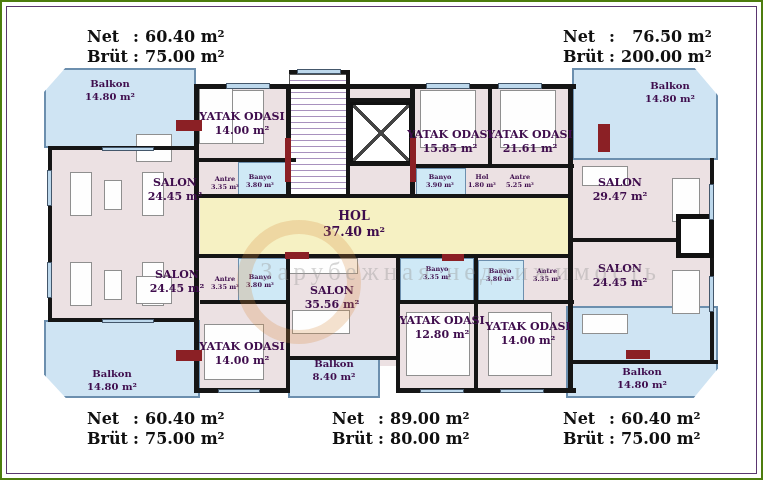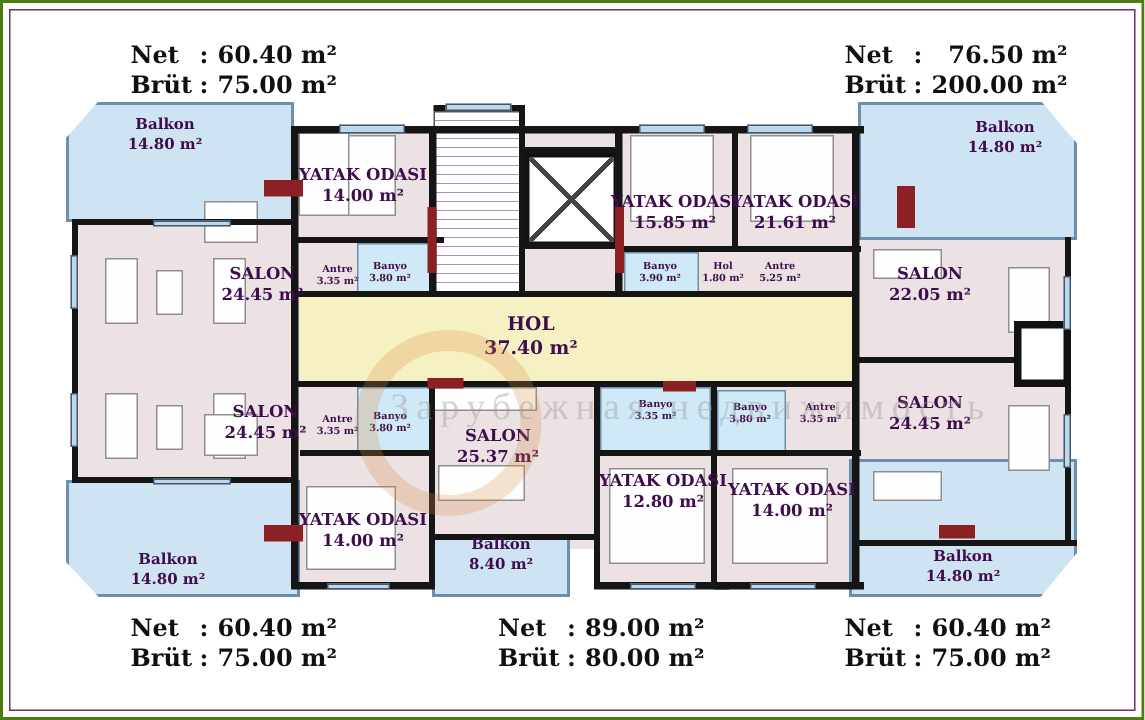--- a/index.html
+++ b/index.html
@@ -205,28 +205,28 @@
     <span class="rlabel lg" style="left:200px;top:48px;"><span>YATAK ODASI</span><br><span>14.00 m²</span></span>
     <span class="rlabel lg" style="left:133px;top:114px;"><span>SALON</span><br><span>24.45 m²</span></span>
     <span class="rlabel sm" style="left:183px;top:114px;"><span>Antre</span><br><span>3.35 m²</span></span>
     <span class="rlabel sm" style="left:218px;top:112px;"><span>Banyo</span><br><span>3.80 m²</span></span>
     <span class="rlabel holl" style="left:312px;top:146px;"><span>HOL</span><br><span>37.40 m²</span></span>
     <span class="rlabel lg" style="left:408px;top:66px;"><span>YATAK ODASI</span><br><span>15.85 m²</span></span>
     <span class="rlabel lg" style="left:488px;top:66px;"><span>YATAK ODASI</span><br><span>21.61 m²</span></span>
     <span class="rlabel sm" style="left:398px;top:112px;"><span>Banyo</span><br><span>3.90 m²</span></span>
     <span class="rlabel sm" style="left:440px;top:112px;"><span>Hol</span><br><span>1.80 m²</span></span>
     <span class="rlabel sm" style="left:478px;top:112px;"><span>Antre</span><br><span>5.25 m²</span></span>
-    <span class="rlabel lg" style="left:578px;top:114px;"><span>SALON</span><br><span>22.05 m²</span></span>
+    <span class="rlabel lg" style="left:578px;top:114px;"><span>SALON</span><br><span>29.47 m²</span></span>
     <span class="rlabel balk" style="left:628px;top:18px;"><span>Balkon</span><br><span>14.80 m²</span></span>
     <span class="rlabel lg" style="left:135px;top:206px;"><span>SALON</span><br><span>24.45 m²</span></span>
     <span class="rlabel sm" style="left:183px;top:214px;"><span>Antre</span><br><span>3.35 m²</span></span>
     <span class="rlabel sm" style="left:218px;top:212px;"><span>Banyo</span><br><span>3.80 m²</span></span>
     <span class="rlabel lg" style="left:200px;top:278px;"><span>YATAK ODASI</span><br><span>14.00 m²</span></span>
     <span class="rlabel balk" style="left:70px;top:306px;"><span>Balkon</span><br><span>14.80 m²</span></span>
-    <span class="rlabel lg" style="left:290px;top:222px;"><span>SALON</span><br><span>25.37 m²</span></span>
+    <span class="rlabel lg" style="left:290px;top:222px;"><span>SALON</span><br><span>35.56 m²</span></span>
     <span class="rlabel sm" style="left:395px;top:204px;"><span>Banyo</span><br><span>3.35 m²</span></span>
     <span class="rlabel lg" style="left:400px;top:252px;"><span>YATAK ODASI</span><br><span>12.80 m²</span></span>
     <span class="rlabel balk" style="left:292px;top:296px;"><span>Balkon</span><br><span>8.40 m²</span></span>
     <span class="rlabel sm" style="left:458px;top:206px;"><span>Banyo</span><br><span>3.80 m²</span></span>
     <span class="rlabel sm" style="left:505px;top:206px;"><span>Antre</span><br><span>3.35 m²</span></span>
     <span class="rlabel lg" style="left:486px;top:258px;"><span>YATAK ODASI</span><br><span>14.00 m²</span></span>
     <span class="rlabel lg" style="left:578px;top:200px;"><span>SALON</span><br><span>24.45 m²</span></span>
     <span class="rlabel balk" style="left:600px;top:304px;"><span>Balkon</span><br><span>14.80 m²</span></span>
   </div>
 

